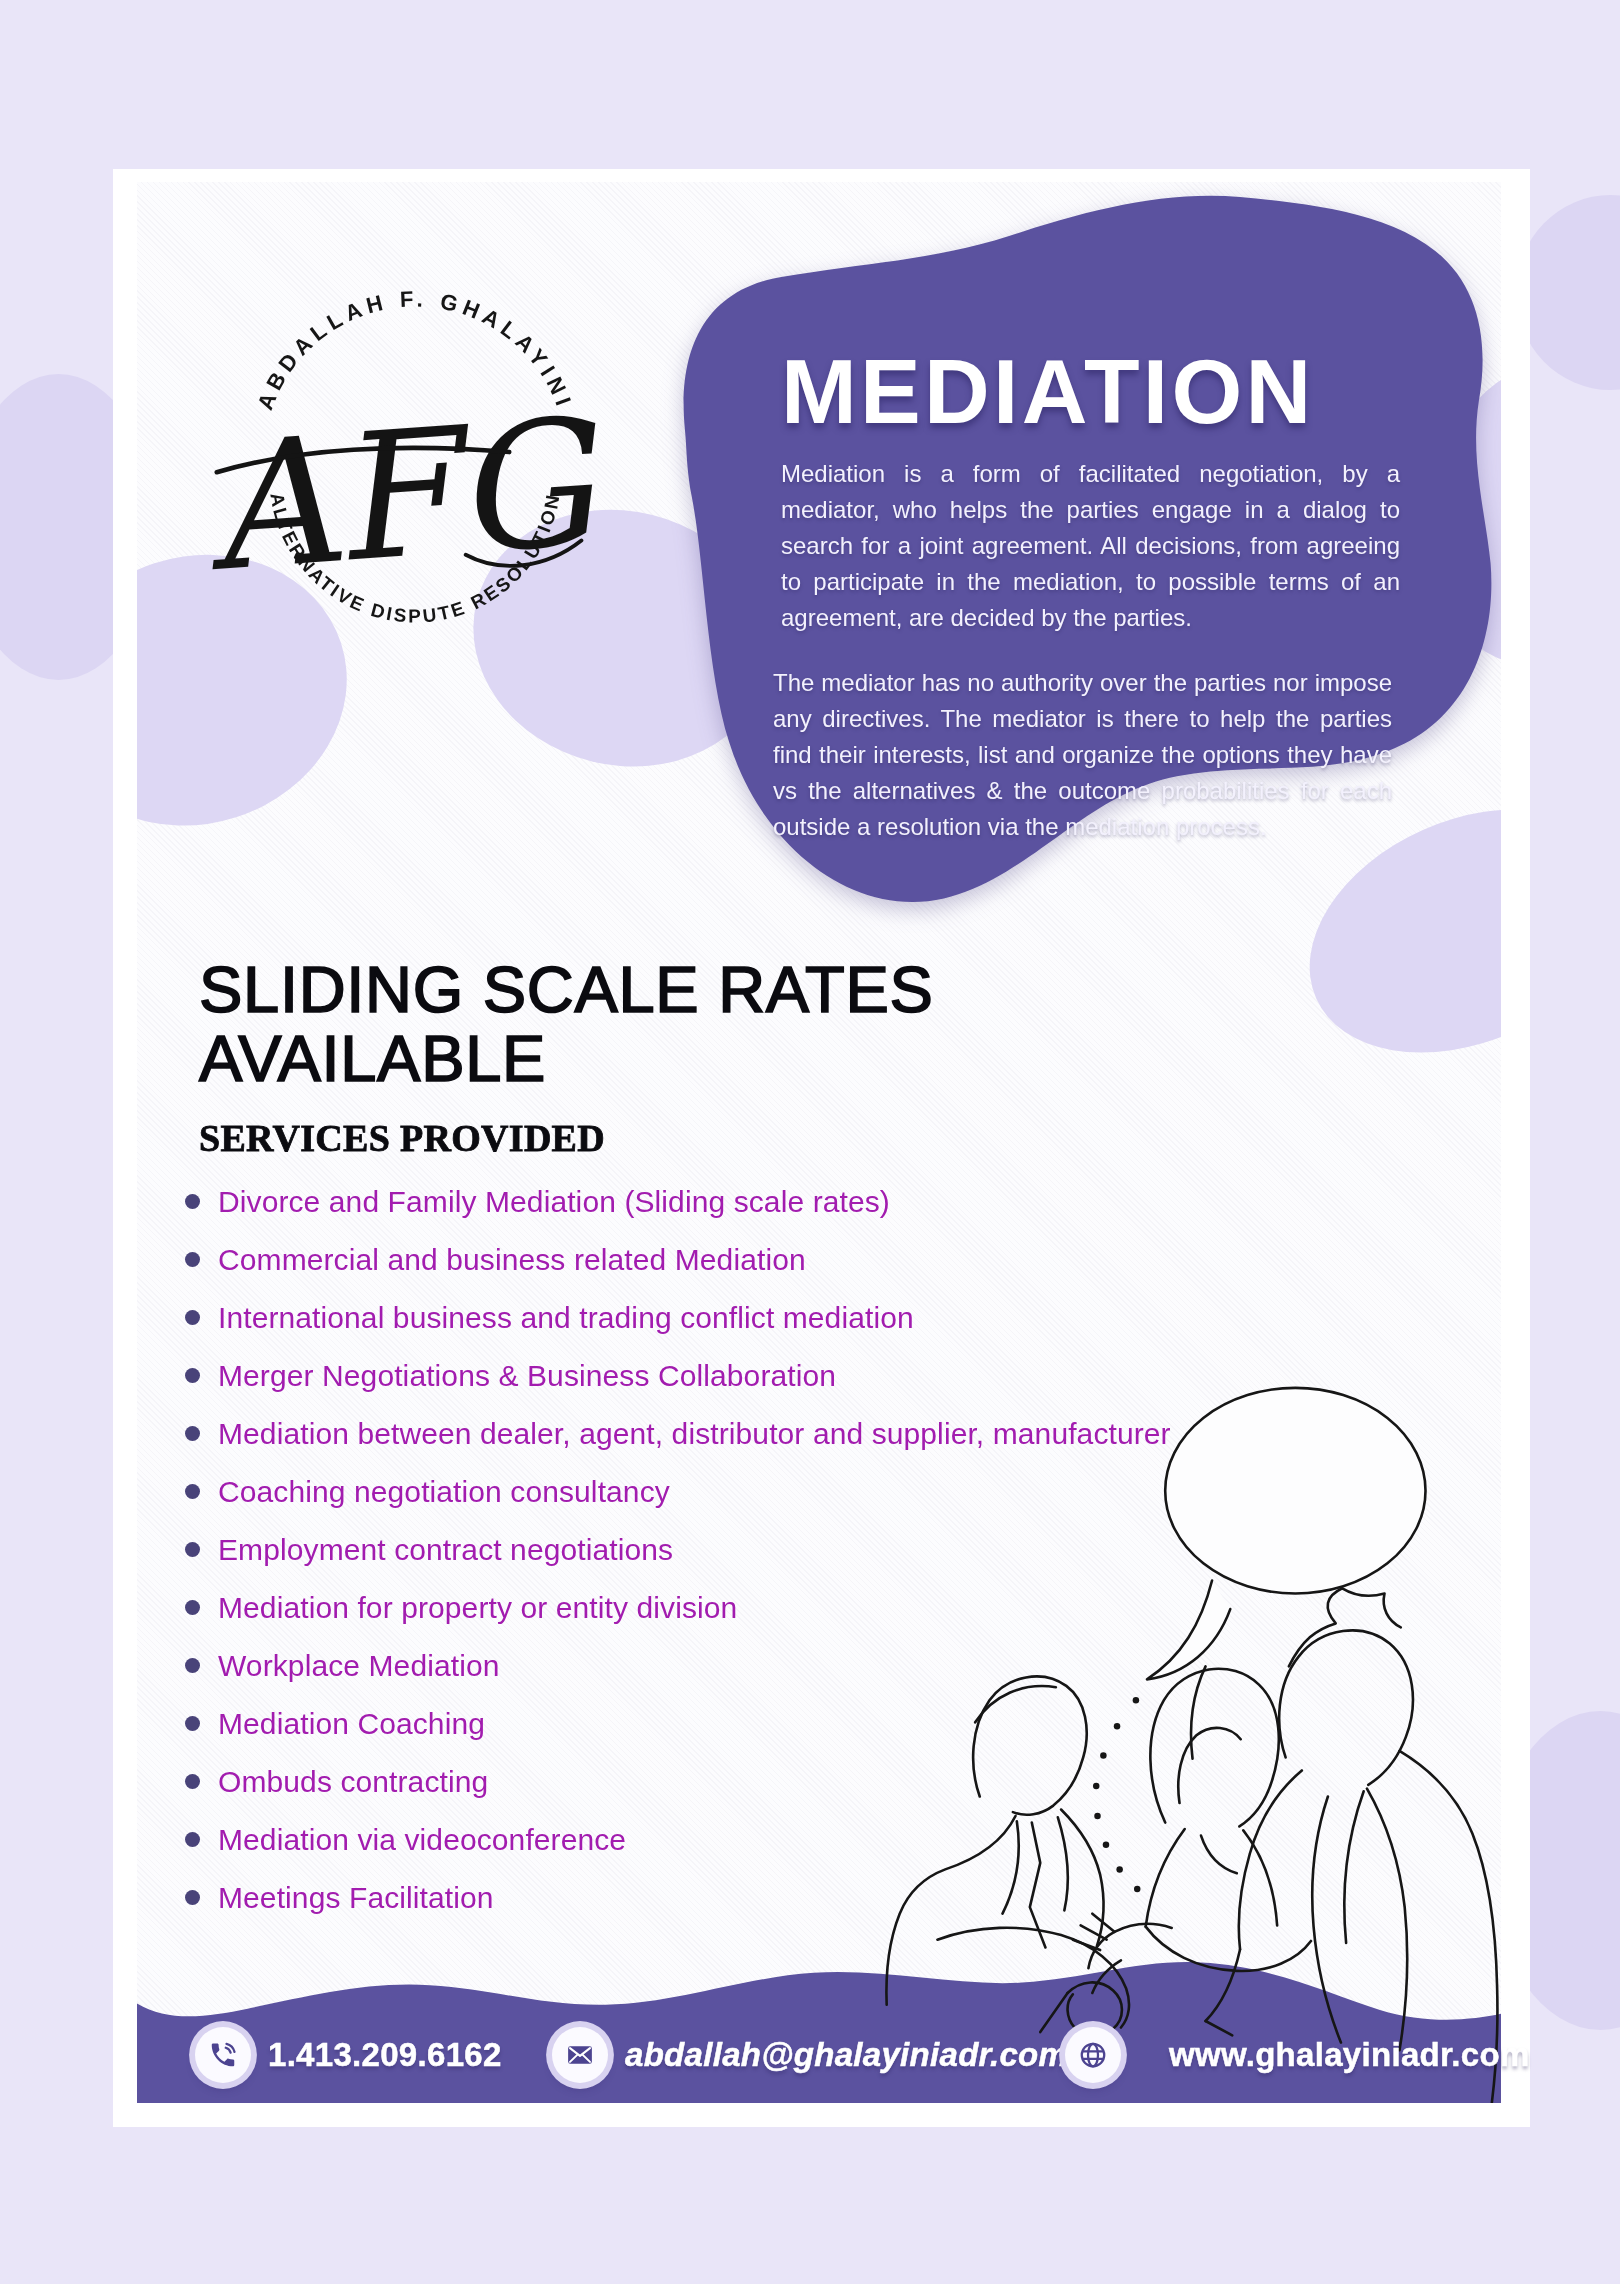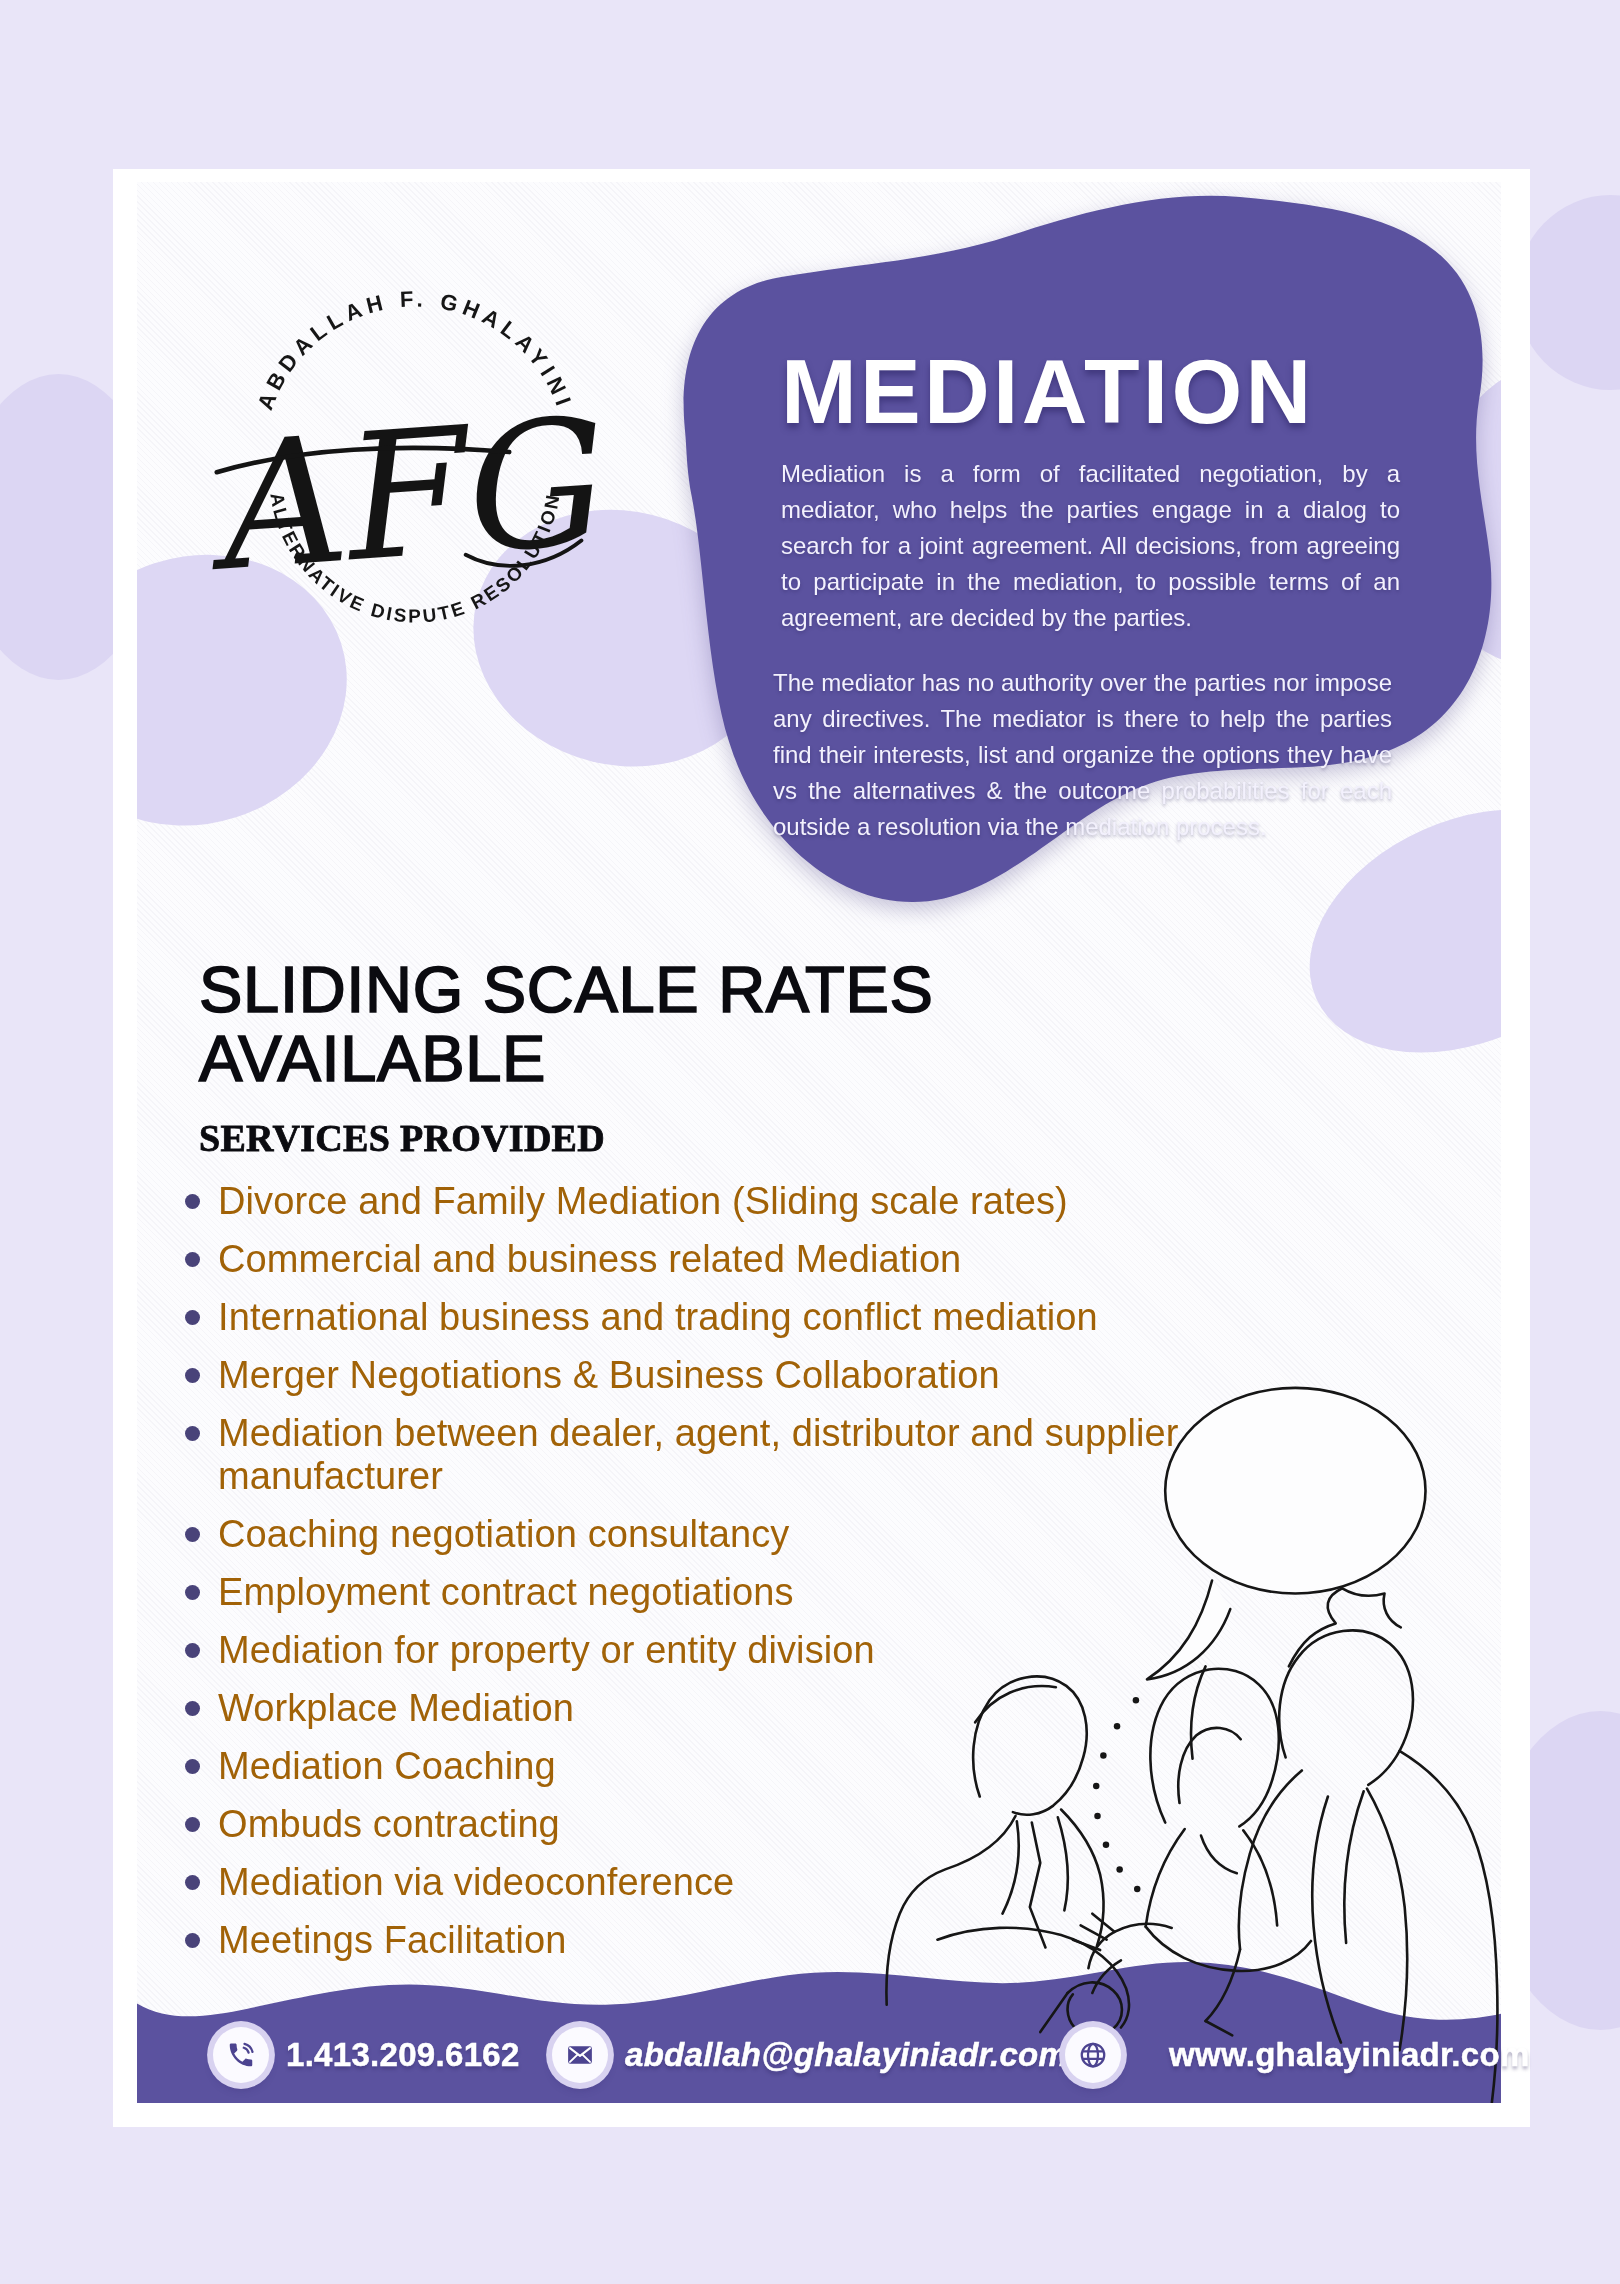--- a/index.html
+++ b/index.html
@@ -51,21 +51,21 @@
     position:absolute;left:198px;top:1115px;z-index:4;
     color:#0b0b10;font-size:38px;font-weight:700;letter-spacing:0.3px;
     -webkit-text-stroke:0.8px #0b0b10;
   }
   #services-list{position:absolute;left:184px;top:1180px;width:1015px;z-index:4;}
   .svc-row{display:flex;align-items:flex-start;margin-bottom:15px;}
   .svc-bullet{
     flex:0 0 auto;width:15px;height:15px;margin:13.7px 18px 0 0;
     border-radius:50%;background:#494379;
   }
-  .svc-text{max-width:976px;color:#a16207;font-size:38px;line-height:43px;letter-spacing:0.1px;}
+  .svc-text{max-width:976px;color:#a21caf;font-size:30px;line-height:43px;letter-spacing:0.1px;}
   
   .contact{position:absolute;top:2025px;height:59px;display:flex;align-items:center;z-index:8;}
   #contact-phone{left:195px;}
   #contact-email{left:551px;font-style:italic;}
   #contact-web{left:1065px;gap:31px;}
   .contact-icon{
     width:56px;height:56px;border-radius:50%;background:#fbfaff;
     box-shadow:0 0 0 5.9px #d8d2f0, 0 5.9px 9px rgba(45,36,105,0.35);
     display:flex;align-items:center;justify-content:center;flex:0 0 auto;
   }
@@ -258,21 +258,21 @@
         <div class="svc-row">
         <span class="svc-bullet"></span>
         <span class="svc-text">Mediation via videoconference</span>
       </div>
         <div class="svc-row">
         <span class="svc-bullet"></span>
         <span class="svc-text">Meetings Facilitation</span>
       </div>
       </div>
 
-    <div class="contact" id="contact-phone" style="left:100px;top:1856px;">
+    <div class="contact" id="contact-phone" style="left:82px;top:1856px;">
       <span class="contact-icon">
         <svg width="30" height="30" viewBox="0 0 24 24">
           <path fill="#4c4390" d="M6.54 10.8c1.44 2.83 3.76 5.14 6.59 6.59l2.2-2.2c.27-.27.67-.36 1.02-.24 1.12.37 2.33.57 3.57.57.61 0 1.08.47 1.08 1.08v3.32c0 .61-.47 1.08-1.08 1.08C10.85 21 3 13.15 3 3.92 3 3.31 3.47 2.84 4.08 2.84H7.4c.61 0 1.08.47 1.08 1.08 0 1.24.2 2.45.57 3.57.11.35.03.75-.24 1.02l-2.27 2.29z"></path>
           <path fill="none" stroke="#4c4390" stroke-width="1.8" stroke-linecap="round" d="M14.2 6.2a5.6 5.6 0 0 1 3.9 3.9 M14.8 3.1a8.9 8.9 0 0 1 6.4 6.4"></path>
         </svg>
       </span>
       <span class="contact-label">1.413.209.6162</span>
     </div>
 
     <div class="contact" id="contact-email" style="left:439px;top:1856px;">

